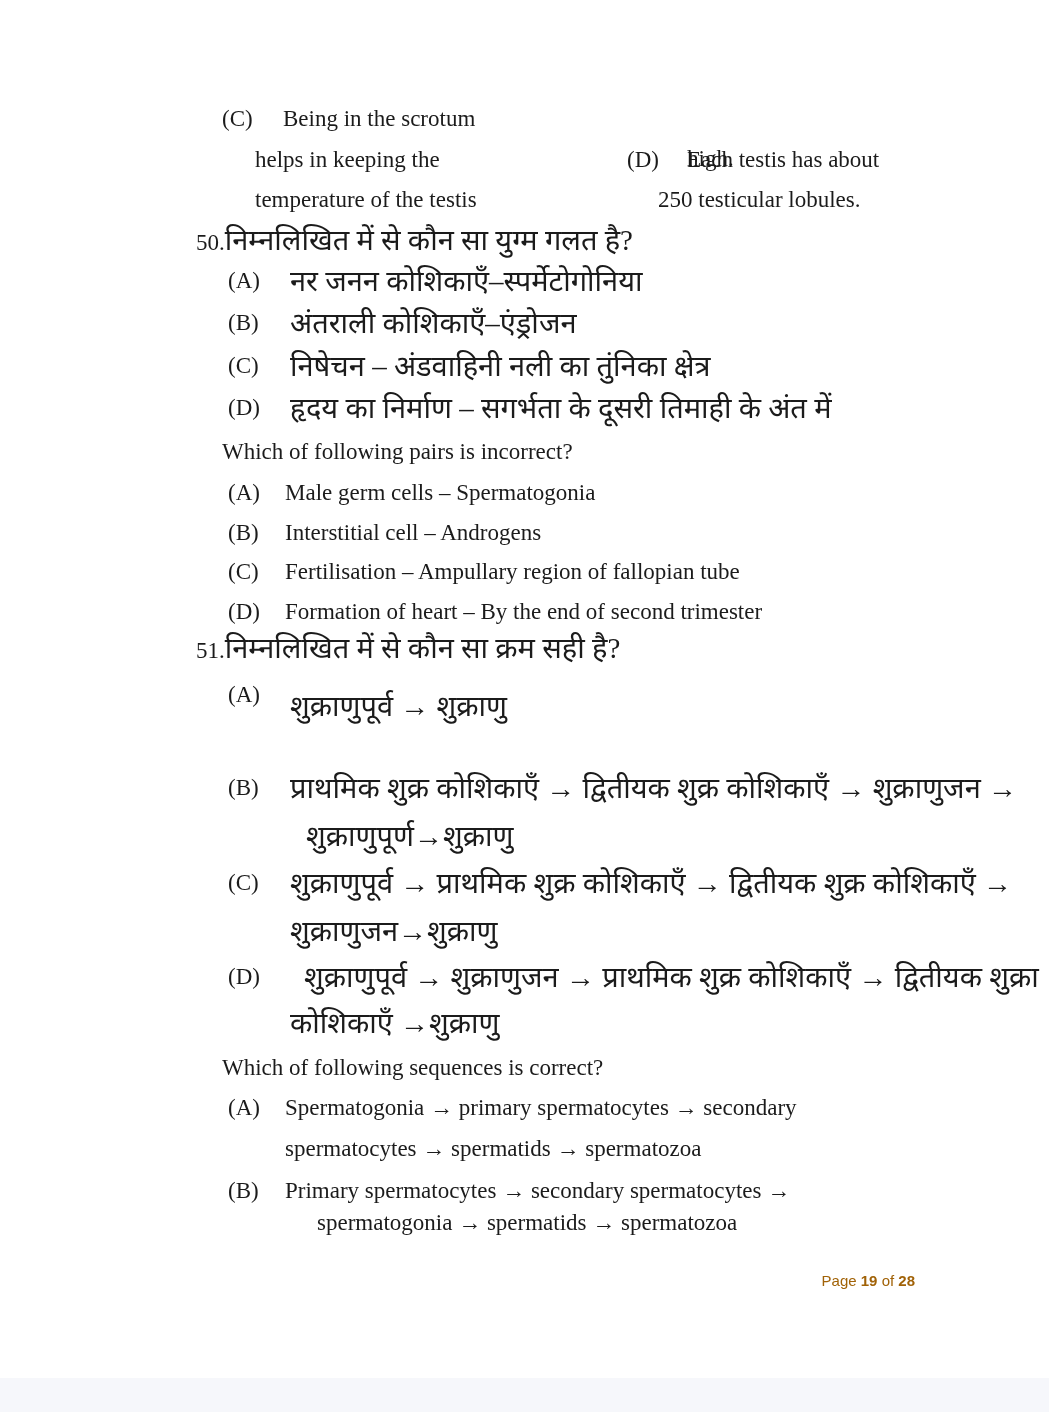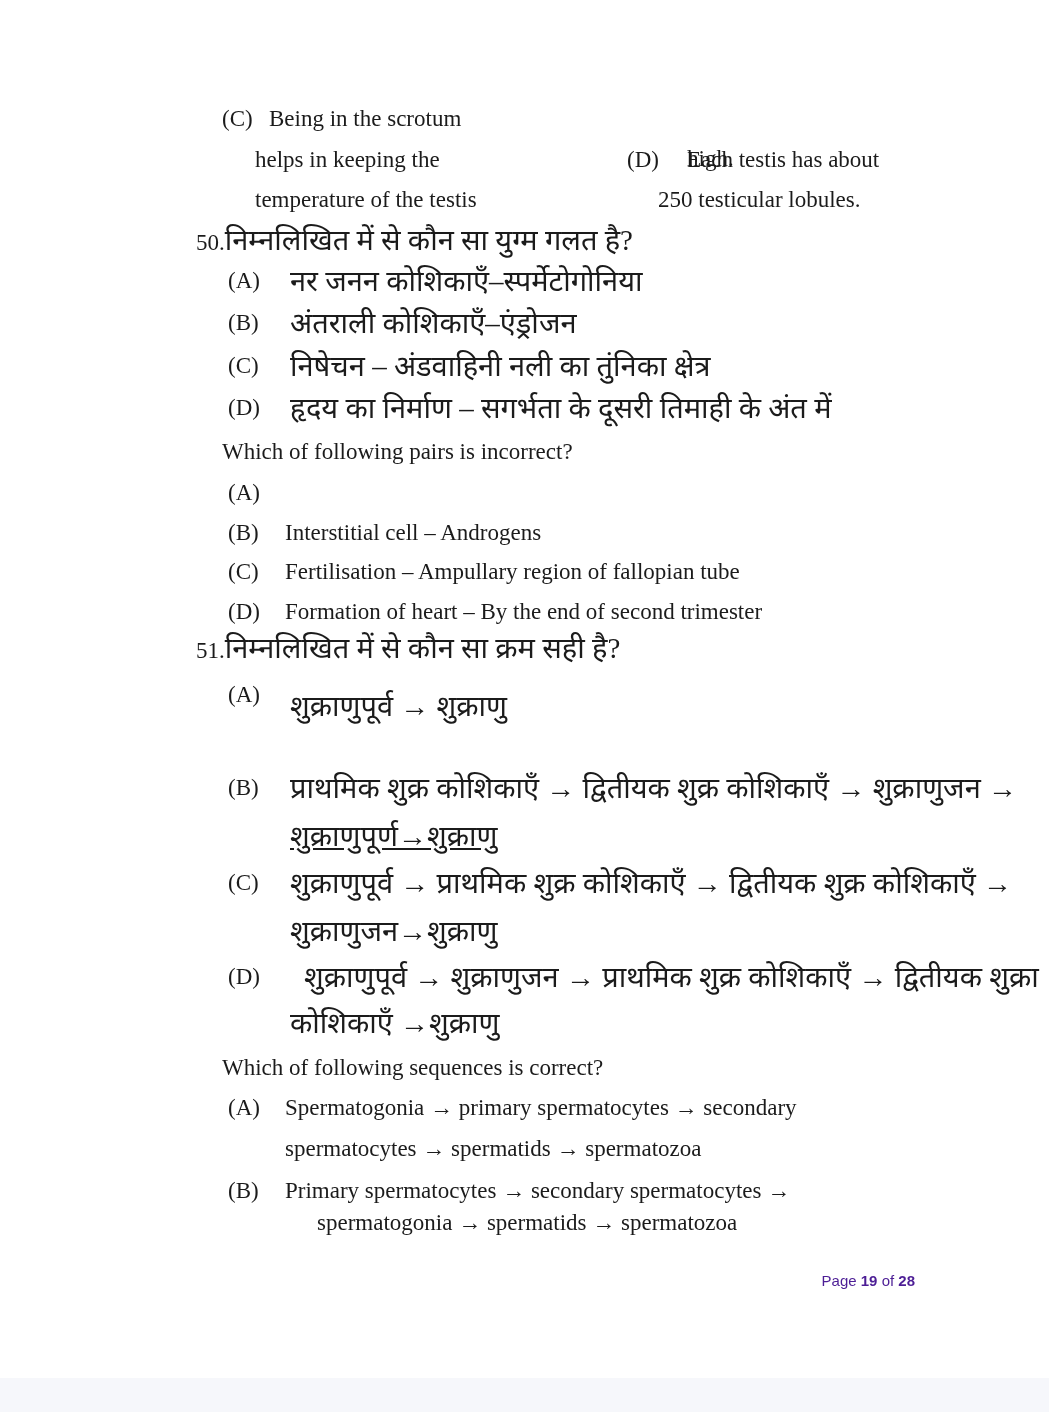--- a/index.html
+++ b/index.html
@@ -24,40 +24,40 @@
   }
   .hindi {
     font-size: 29px;
   }
   .footer {
     position: absolute;
     right: 134px;
     top: 1272px;
     font-family: "Liberation Sans", sans-serif;
     font-size: 15px;
-    color: #4c1d95;
+    color: #a16207;
     white-space: nowrap;
   }
   .footer .b { font-weight: 700; }
   .bottom-strip {
     position: absolute;
     left: 0;
     top: 1378px;
     width: 1049px;
     height: 34px;
     background: #f6f7fb;
   }
 </style>
 </head>
 <body>
 
 <div class="page">
 
   <div class="ln" style="left:222px; top:104px;">(C)</div>
-  <div class="ln" style="left:269px; top:104px;text-align:center;">Being in the scrotum</div>
+  <div class="ln" style="left:283px; top:104px;text-align:center;">Being in the scrotum</div>
   <div class="ln" style="left:255px; top:145px;">helps in keeping the</div>
   <div class="ln" style="left:255px; top:185px;">temperature of the testis</div>
 
   <div class="ln" style="left:687px; top:96px;margin-top:48px;">high.</div>
   <div class="ln" style="left:627px; top:145px;">(D)</div>
   <div class="ln" style="left:687px; top:145px;">Each testis has about</div>
   <div class="ln" style="left:658px; top:185px;">250 testicular lobules.</div>
 
   <div class="ln" style="left:196px; top:225px;"><span>50.</span><span class="hindi">निम्नलिखित में से कौन सा युग्म गलत है?</span></div>
 
@@ -69,38 +69,39 @@
 
   <div class="ln" style="left:228px; top:351px;">(C)</div>
   <div class="ln hindi" style="left:290px; top:351px;text-align:right;">निषेचन – अंडवाहिनी नली का तुंनिका क्षेत्र</div>
 
   <div class="ln" style="left:228px; top:393px;">(D)</div>
   <div class="ln hindi" style="left:290px; top:393px;">हृदय का निर्माण – सगर्भता के दूसरी तिमाही के अंत में</div>
 
   <div class="ln" style="left:222px; top:437px;">Which of following pairs is incorrect?</div>
 
   <div class="ln" style="left:228px; top:478px;">(A)</div>
+  <div class="ln" style="left:285px; top:478px;">Male germ cells – Spermatogonia</div>
 
   <div class="ln" style="left:228px; top:518px;">(B)</div>
   <div class="ln" style="left:285px; top:518px;">Interstitial cell – Androgens</div>
 
   <div class="ln" style="left:228px; top:557px;">(C)</div>
   <div class="ln" style="left:285px; top:557px;">Fertilisation – Ampullary region of fallopian tube</div>
 
   <div class="ln" style="left:228px; top:597px;">(D)</div>
   <div class="ln" style="left:285px; top:597px;">Formation of heart – By the end of second trimester</div>
 
   <div class="ln" style="left:196px; top:633px;"><span>51.</span><span class="hindi">निम्नलिखित में से कौन सा क्रम सही है?</span></div>
 
   <div class="ln" style="left:228px; top:680px;">(A)</div>
   <div class="ln hindi" style="left:290px; top:691px;">शुक्राणुपूर्व → शुक्राणु</div>
 
   <div class="ln" style="left:228px; top:773px;">(B)</div>
   <div class="ln hindi" style="left:290px; top:773px;">प्राथमिक शुक्र कोशिकाएँ → द्वितीयक शुक्र कोशिकाएँ → शुक्राणुजन →</div>
-  <div class="ln hindi" style="left:290px; top:821px;text-decoration:underline;">शुक्राणुपूर्ण→शुक्राणु</div>
+  <div class="ln hindi" style="left:306px; top:821px;">शुक्राणुपूर्ण→शुक्राणु</div>
 
   <div class="ln" style="left:228px; top:868px;">(C)</div>
   <div class="ln hindi" style="left:290px; top:868px;">शुक्राणुपूर्व → प्राथमिक शुक्र कोशिकाएँ → द्वितीयक शुक्र कोशिकाएँ →</div>
   <div class="ln hindi" style="left:290px; top:916px;">शुक्राणुजन→शुक्राणु</div>
 
   <div class="ln" style="left:228px; top:962px;">(D)</div>
   <div class="ln hindi" style="left:290px; top:962px;margin-left:14px;">शुक्राणुपूर्व → शुक्राणुजन → प्राथमिक शुक्र कोशिकाएँ → द्वितीयक शुक्रा</div>
   <div class="ln hindi" style="left:290px; top:1008px;">कोशिकाएँ →शुक्राणु</div>
 
   <div class="ln" style="left:222px; top:1053px;">Which of following sequences is correct?</div>

